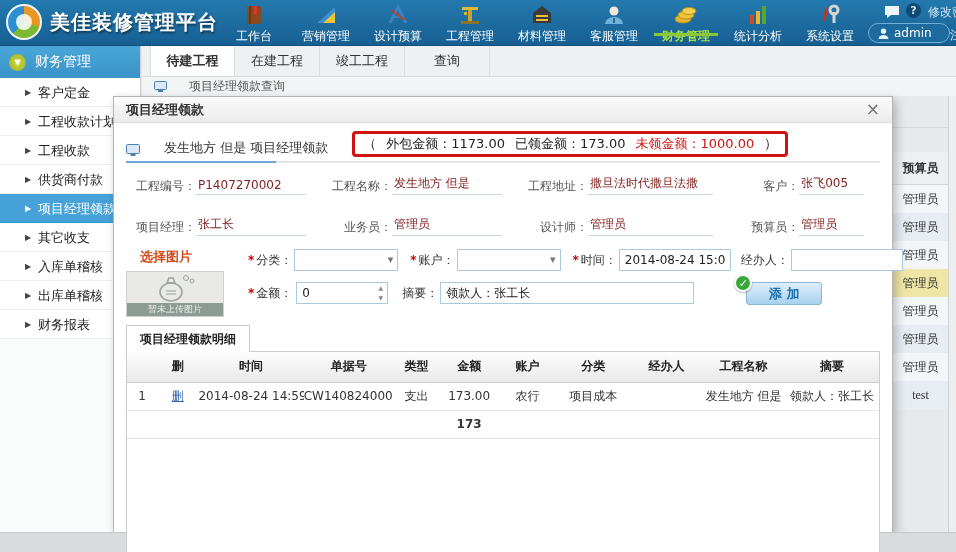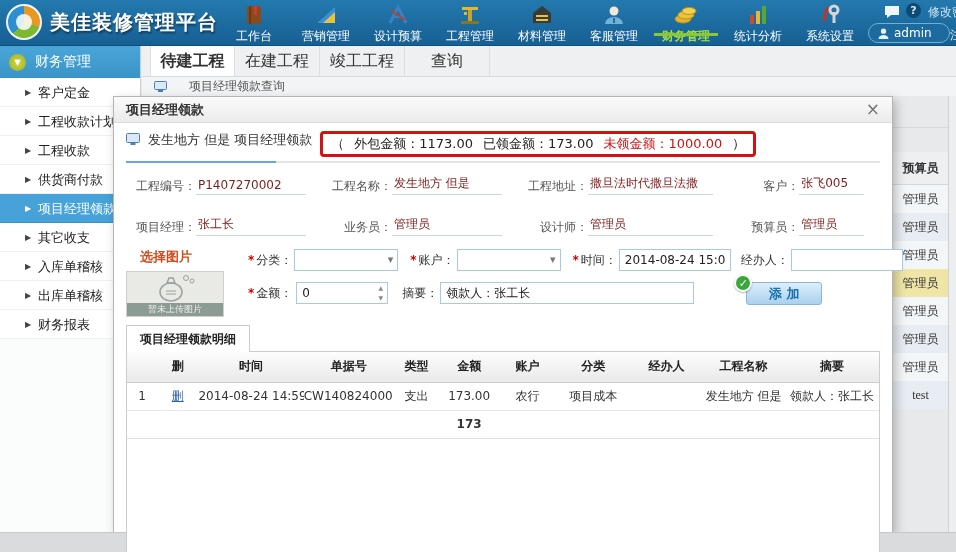--- a/index.html
+++ b/index.html
@@ -42,21 +42,21 @@
   .collapse-icon { width:17px; height:17px; border-radius:50%;
     background:radial-gradient(#d2dc49,#9cab20); color:#fff; font-size:8px; text-align:center; line-height:17px; cursor:pointer; }
   .side-item { height:29px; line-height:29px; padding-left:38px; font-size:13px; color:#222;
     border-bottom:1px solid #eef1f2; position:relative; cursor:pointer; background:#fff; }
   .side-item::before { content:'\25B6'; position:absolute; left:25px; top:0; font-size:8px; color:#444; }
   .side-item.active { background:#46a2d9; color:#fff; border-bottom-color:#3993c8; }
   .side-item.active::before { color:#fff; }
   
   .tabstrip { position:absolute; left:142px; top:46px; right:0; height:31px;
     background:#eef0f1; border-bottom:1px solid #d8dbdd; display:flex; padding-left:8px; }
-  .tab { width:85px; text-align:center; line-height:30px; font-size:16px; color:#333;
+  .tab { width:85px; text-align:center; line-height:30px; font-size:13px; color:#333;
     border-right:1px solid #dcdfe1; cursor:pointer; }
   .tab:first-child { border-left:1px solid #dcdfe1; }
   .tab.active { background:#fff; font-weight:bold; }
   .breadcrumb-row { position:absolute; left:142px; top:77px; right:0; height:19px;
     background:#f2f4f5; display:flex; align-items:center; gap:22px; padding-left:12px; color:#555; }
   
   .bgline { position:absolute; left:893px; width:55px; height:1px; background:#d6dadc; }
   .bg-table { position:absolute; left:893px; top:152px; width:55px;font-family:Liberation Serif, serif; }
   .bg-th { height:33px; line-height:33px; font-weight:bold; color:#333; text-align:center;
     background:#edeff0; border-bottom:1px solid #d5d8da; }
@@ -66,21 +66,21 @@
   .bg-row.hl { background:#efe5a7; }
   .scrollstrip { position:absolute; right:0; top:96px; bottom:20px; width:8px;
     background:#eceeef; border-left:1px solid #cfd2d3; }
   
   .modal { position:absolute; left:113px; top:96px; width:780px; height:436px;
     background:#fff; border:1px solid #b5b5b5; box-shadow:3px 4px 10px rgba(0,0,0,.25); }
   .modal-title { height:26px; background:linear-gradient(#fbfbfb,#ebebeb); border-bottom:1px solid #dcdcdc;
     display:flex; align-items:center; padding:0 12px; font-size:13px; font-weight:bold; color:#333; }
   .modal-close { margin-left:auto; color:#777; font-size:17px; line-height:17px; cursor:pointer; font-weight:normal; }
   .modal-body { padding:5px 12px 0; position:relative; height:409px; background:#fff; }
-  .summary-row { display:flex; align-items:flex-start; gap:8px; font-size:13px; color:#333; margin-top:3px; height:26px; }
+  .summary-row { display:flex; align-items:flex-end; gap:24px; font-size:13px; color:#333; margin-top:3px; height:26px; }
   .red-box { border:3px solid #cf1212; border-radius:4px; padding:1px 8px; display:flex; gap:10px;
     align-items:center; font-size:13px; color:#222; }
   .red-box .alert { color:#cf1212; }
   .section-line { height:2px; margin-top:4px;
     background:linear-gradient(to right,#6aa7d8 0,#6aa7d8 150px,#e4e4e4 150px); }
   .info-grid { display:grid; grid-template-columns:26% 26% 28% 20%; row-gap:21px; margin-top:12px; }
   .fld { display:flex; align-items:flex-end; padding-right:16px; }
   .fld .lbl { color:#555; white-space:nowrap; width:70px; text-align:right; flex:none; }
   .fld .val { flex:1; border-bottom:1px solid #ccd6de; color:#7f1d1d; padding:0 2px 2px; white-space:nowrap; overflow:hidden; }
   .form-area { display:flex; margin-top:12px; height:74px; }

